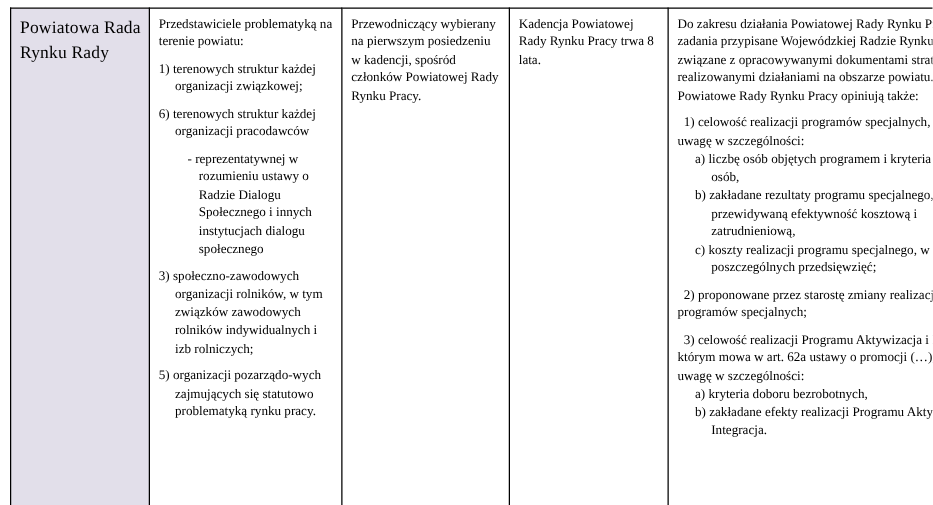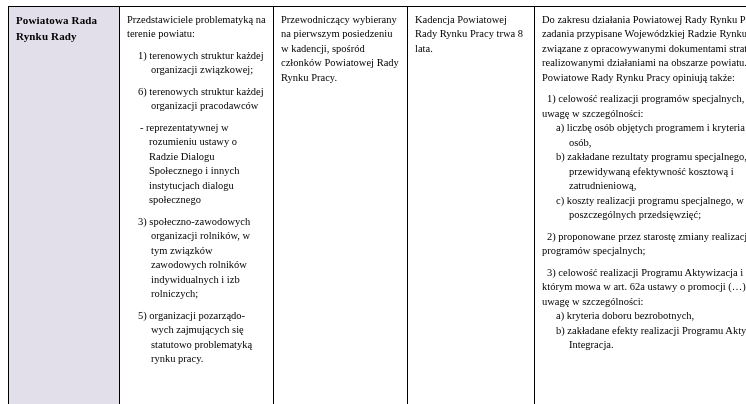--- a/index.html
+++ b/index.html
@@ -47,49 +47,48 @@
   .col-comp   { width: 140px; }
   .col-chair  { width: 120px; }
   .col-term   { width: 113px; }
   .col-scope  { width: 258px; }
 
   .cell-shaded {
     background: #e2dfea;
   }
 
   .title-text {
-    font-weight: bold;
-    font-size: 11px;
+    font-weight: normal;
+    font-size: 14px;
     line-height: 1.42;
     letter-spacing: 0.15px;
   }
 
   .para {
     margin: 0 0 0 0;
   }
   .para + .para {
     margin-top: 7px;
   }
   .para-tight + .para-tight {
     margin-top: 0;
   }
 
   
   .li-ind {
     display: block;
-    margin-left: 11px;
     padding-left: 13px;
     text-indent: -13px;
     margin-top: 7px;
   }
 
   
   .li-dash {
     display: block;
-    margin-left: 13px;
+    margin-left: 23px;
     padding-left: 9px;
     text-indent: -9px;
     margin-top: 7px;
   }
 
   
   .li-top {
     display: block;
     padding-left: 0;
     text-indent: 5px;

